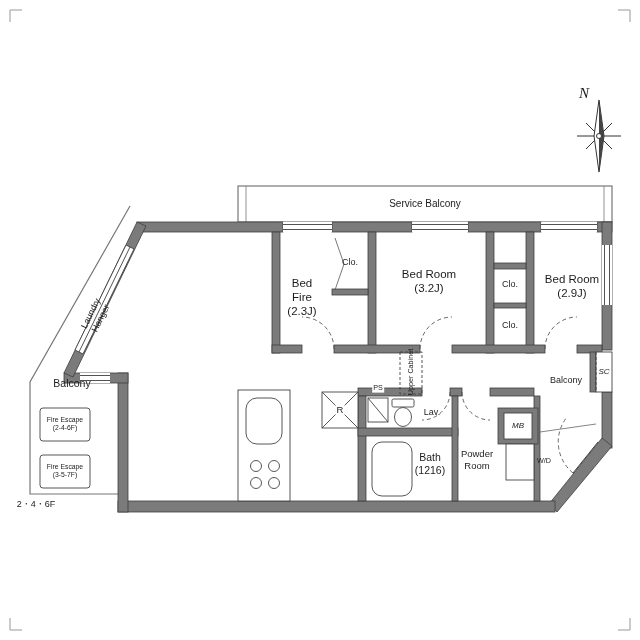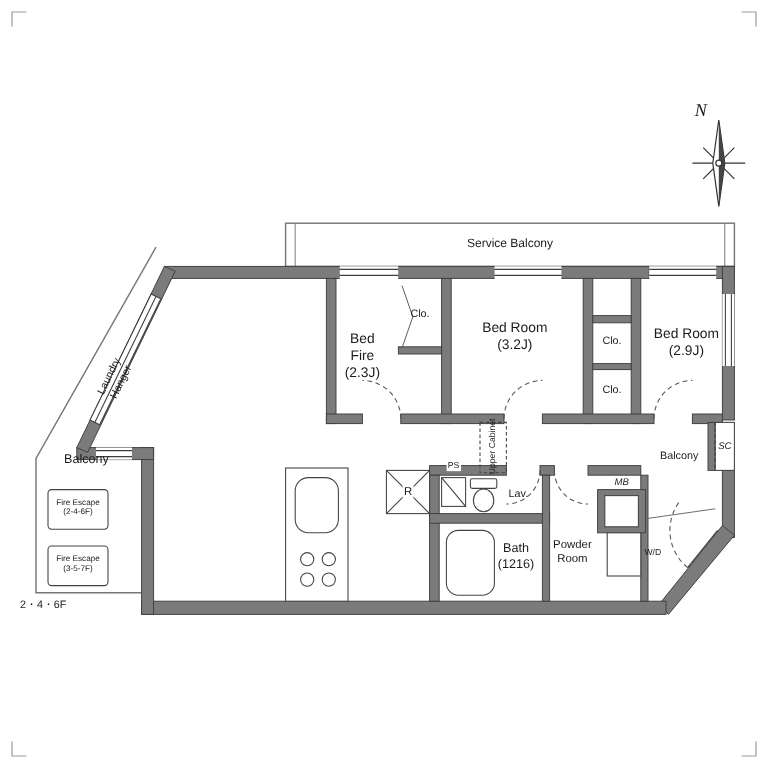--- a/index.html
+++ b/index.html
@@ -177,17 +177,17 @@
 <div class="lbl s9" style="left:36px;top:504px">2・4・6F</div>
 <div class="lbl s95 bgw" style="left:340px;top:410px">R</div>
 <div class="lbl s7 bgw" style="left:378px;top:388px">PS</div>
 <div class="lbl s7 rot90" style="left:411px;top:372px">Upper Cabinet</div>
 <div class="lbl s9" style="left:432px;top:412px">Lav.</div>
 <div class="lbl s10" style="left:430px;top:464px">Bath
 (1216)</div>
 <div class="lbl s95" style="left:477px;top:460px">Powder
 Room</div>
 <div class="lbl s7" style="left:544px;top:461px">W/D</div>
-<div class="lbl s8" style="left:518px;top:402px">MB</div>
+<div class="lbl s8" style="left:518px;top:426px">MB</div>
 <div class="lbl s9" style="left:566px;top:380px">Balcony</div>
 <div class="lbl s8" style="left:604px;top:372px">SC</div>
 
 </div>
 
 </body></html>

